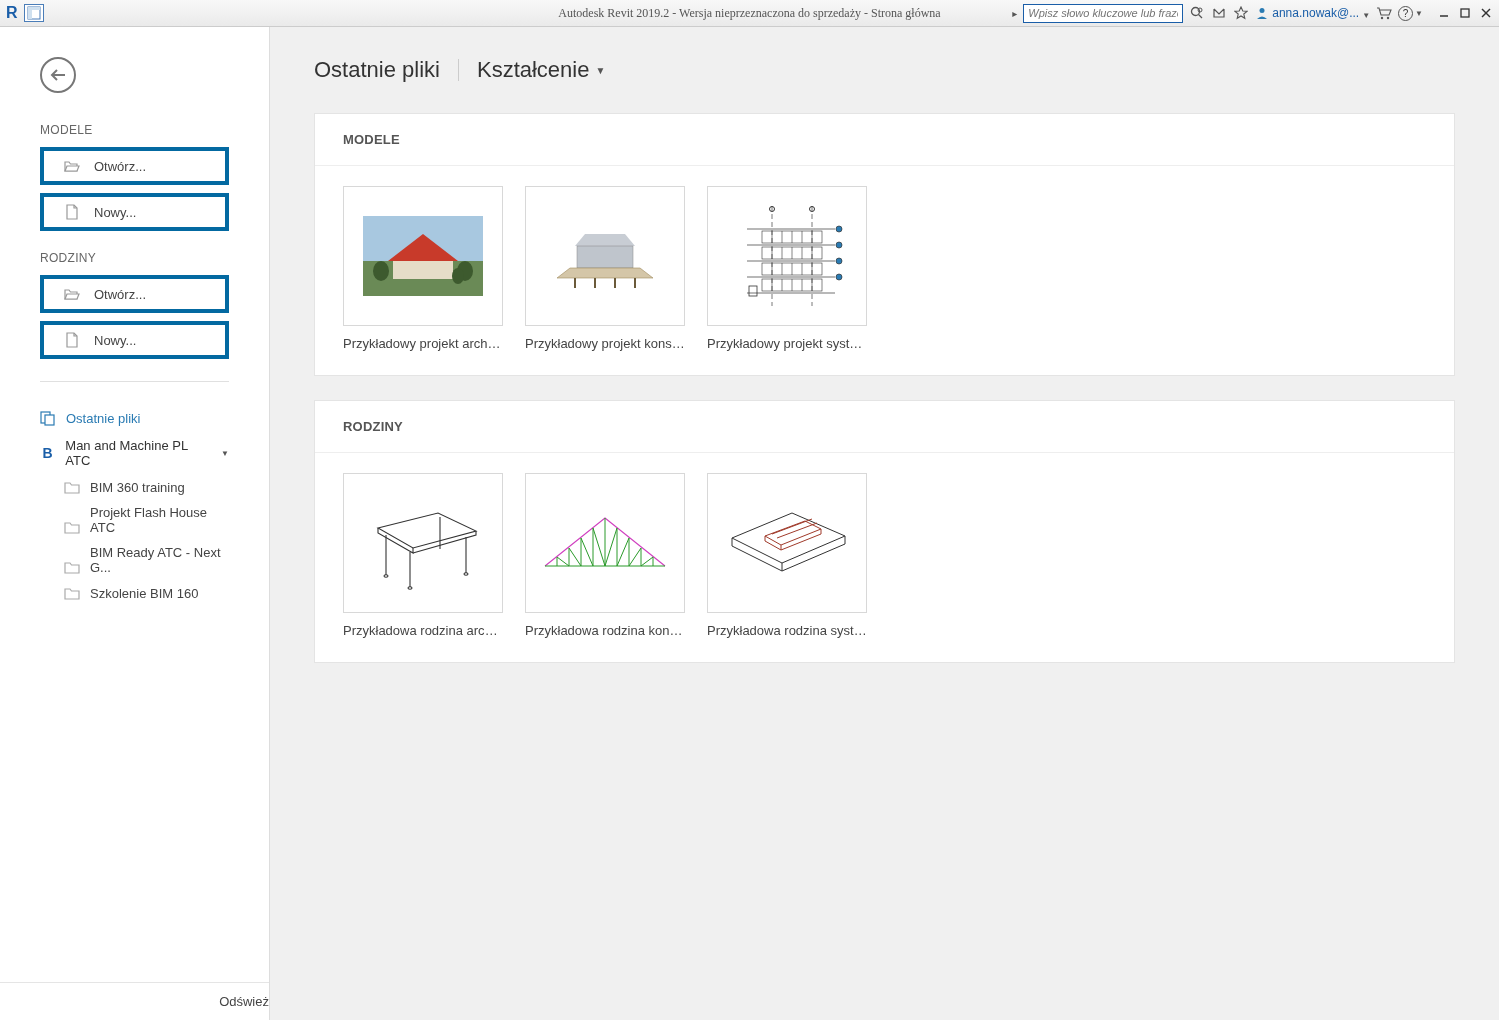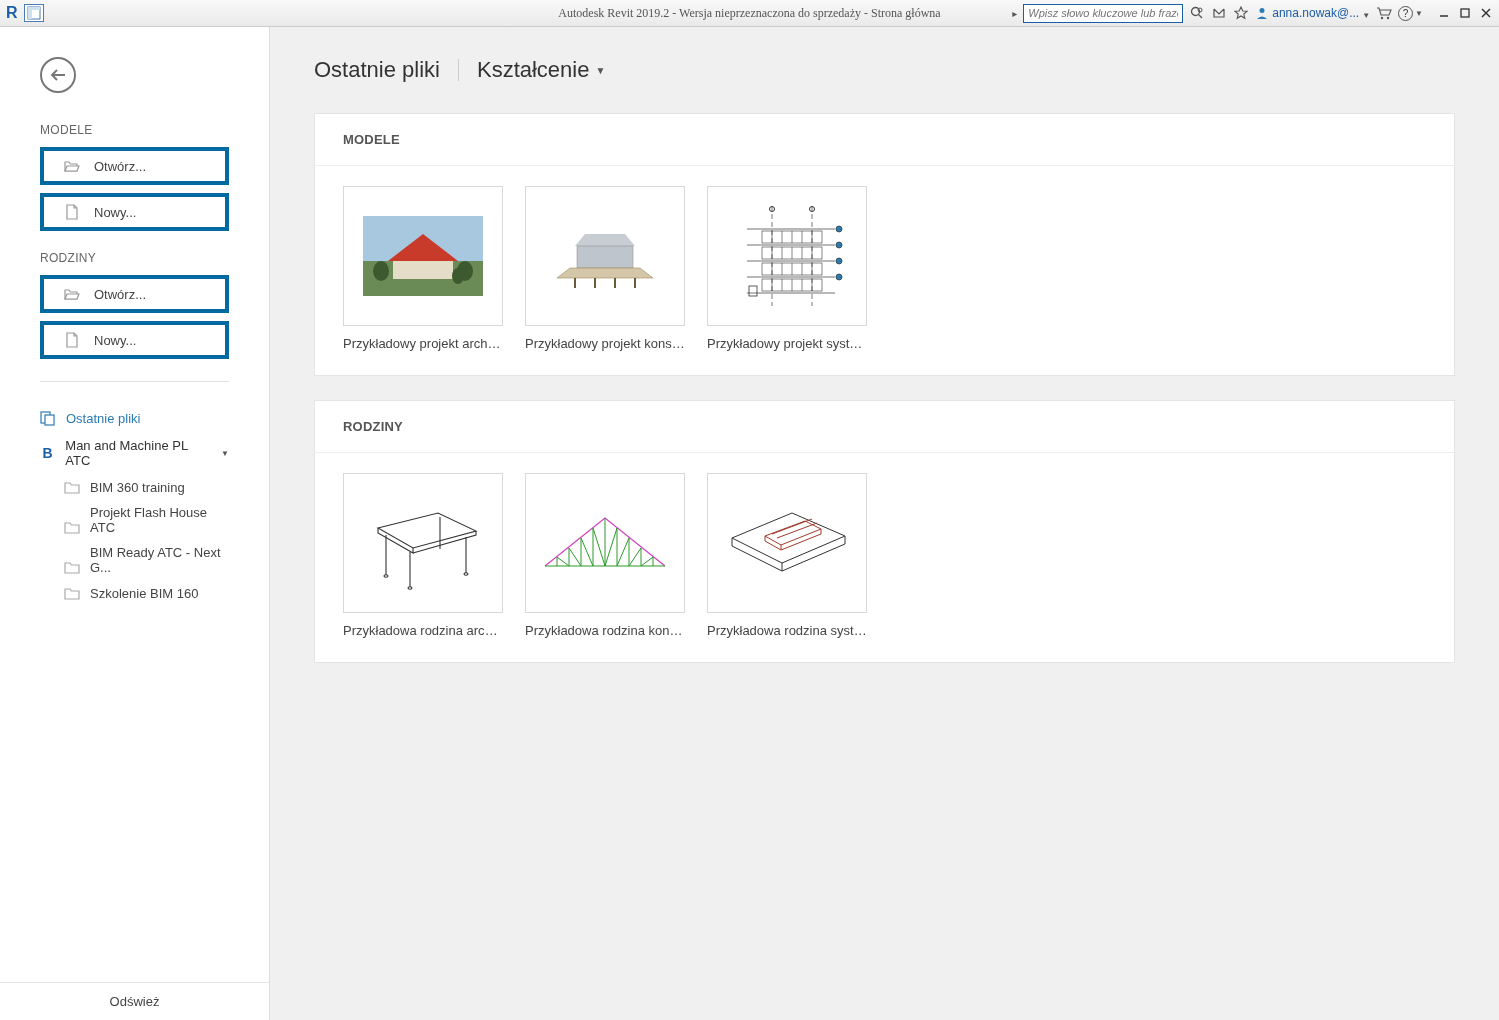--- a/index.html
+++ b/index.html
@@ -35,21 +35,21 @@
     .side-btn .ic { width: 16px; height: 16px; display: flex; align-items: center; justify-content: center; color: #888; }
     .side-sep { border-top: 1px solid #e0e0e0; margin: 22px 0; }
     .nav-row { display: flex; align-items: center; gap: 10px; font-size: 13px; padding: 6px 0; cursor: pointer; }
     .nav-row.active { color: #2a7bb3; }
     .nav-row .ic { width: 16px; height: 16px; display: flex; align-items: center; justify-content: center; color: #888; }
     .nav-row.active .ic { color: #2a7bb3; }
     .b360-logo { font-weight: bold; color: #1a5ea8; font-size: 14px; width: 16px; text-align: center; }
     .nav-row .chev { font-size: 8px; margin-left: 2px; color: #555; }
     .tree-item { display: flex; align-items: flex-end; gap: 10px; font-size: 13px; color: #444; padding: 5px 0 5px 24px; cursor: pointer; }
     .tree-item .ic { width: 16px; height: 16px; display: flex; align-items: center; justify-content: center; color: #aaa; }
-    .sidebar-footer { border-top: 1px solid #e5e5e5; height: 38px; display: flex; align-items: center; justify-content: center; font-size: 13px; color: #444; cursor: pointer; }
+    .sidebar-footer { border-top: 1px solid #e5e5e5; height: 38px; display: flex; align-items: center; justify-content: flex-end; font-size: 13px; color: #444; cursor: pointer; }
 
     
     .content { flex: 1 1 auto; background: #f0f0f0; padding: 30px 44px; overflow: auto; }
     .content-header { display: flex; align-items: center; gap: 18px; margin-bottom: 30px; }
     .content-header .tab { font-size: 22px; color: #333; }
     .content-header .divider { width: 1px; height: 22px; background: #ccc; }
     .content-header .dropdown { display: flex; align-items: center; gap: 6px; cursor: pointer; }
     .content-header .dropdown .chev { font-size: 10px; color: #555; }
 
     .panel { background: #fff; border: 1px solid #e4e4e4; margin-bottom: 24px; }

